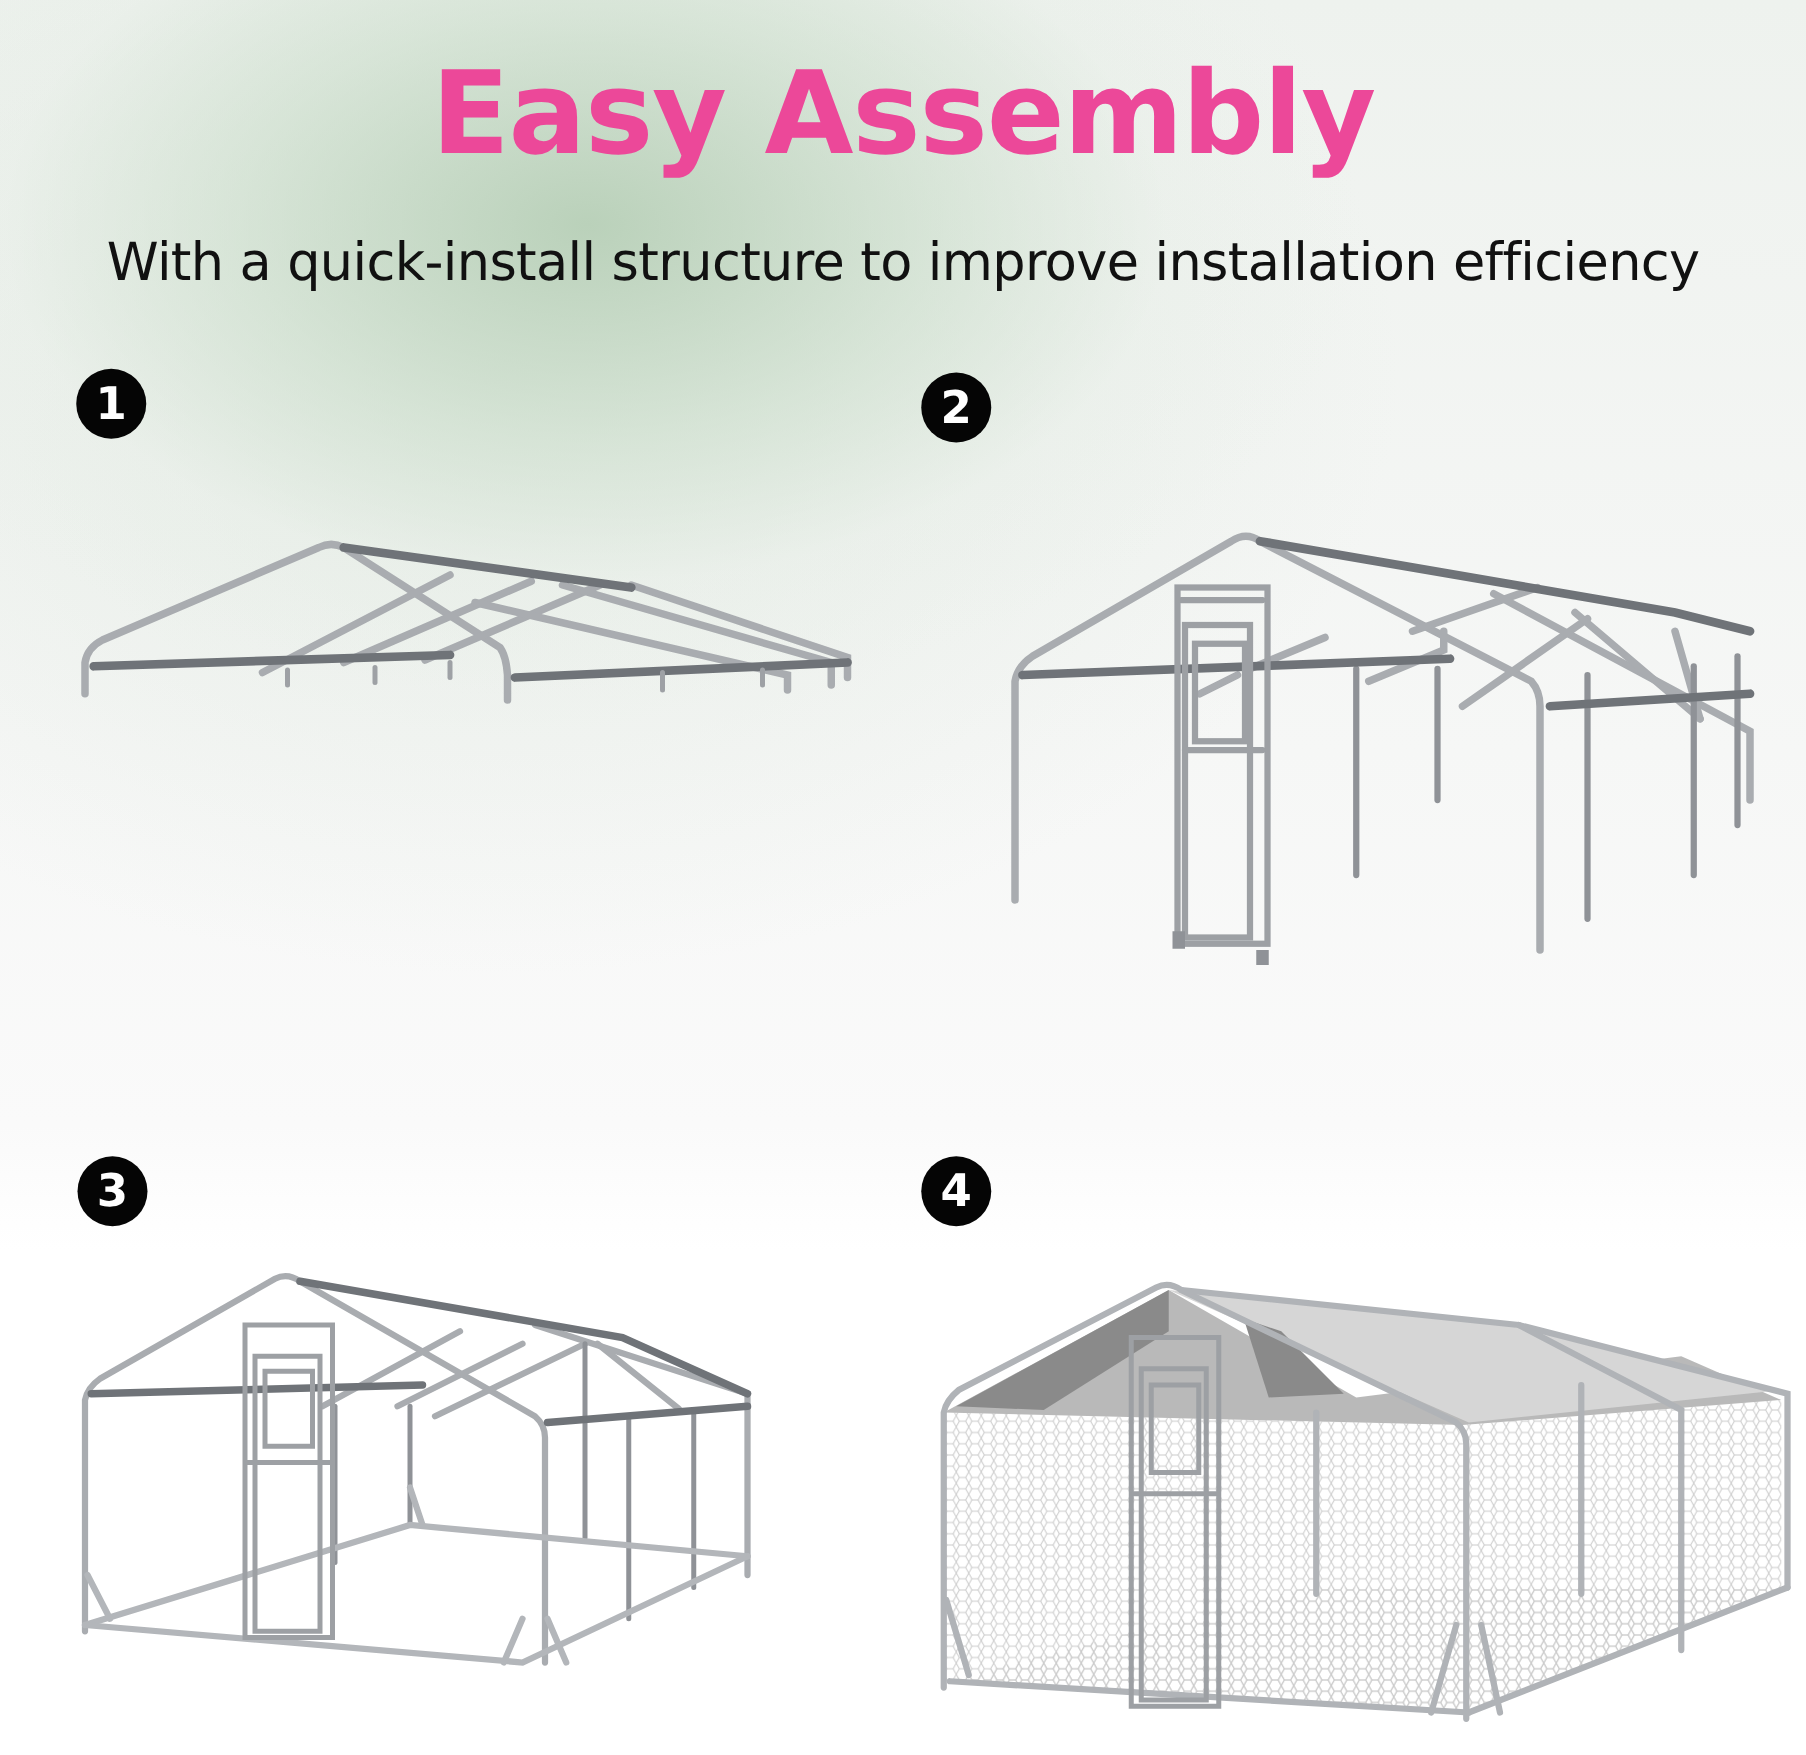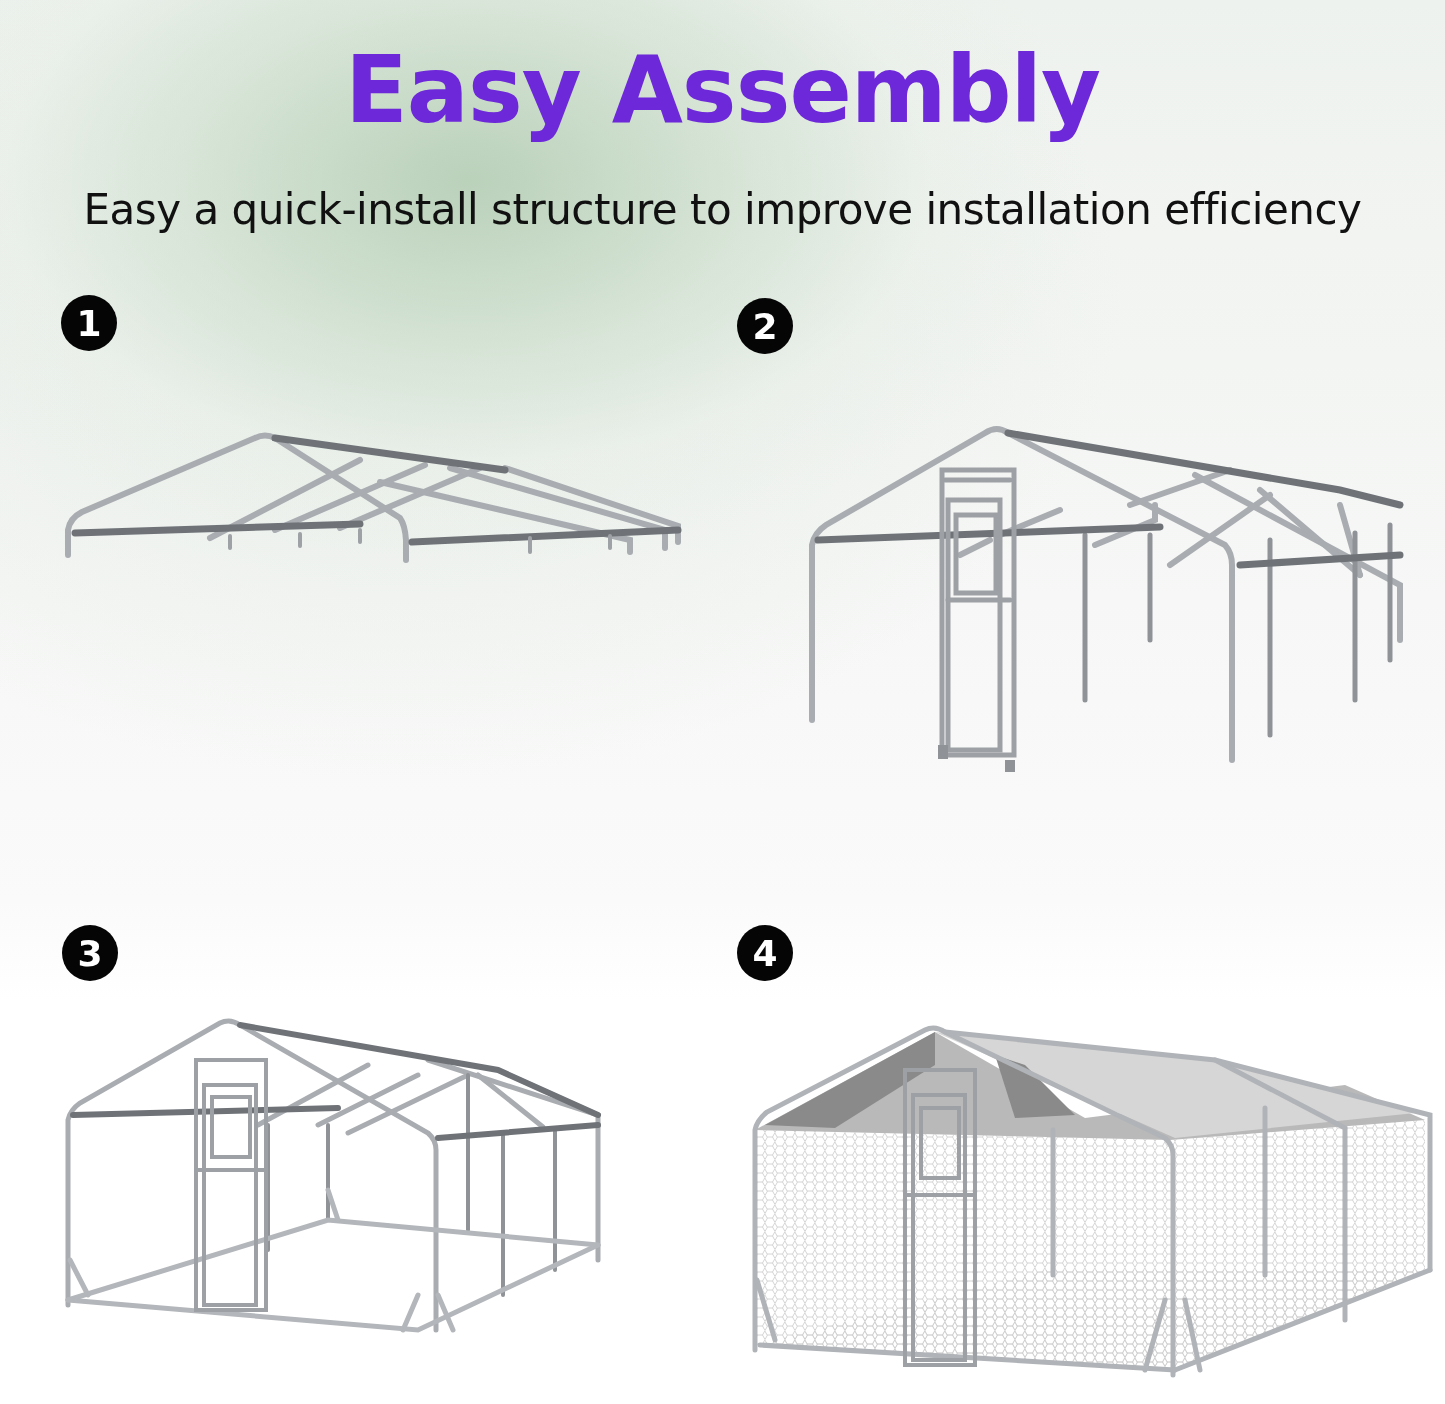--- a/index.html
+++ b/index.html
@@ -11,21 +11,21 @@
   .bg {
     position: absolute; inset: 0;
     background:
       radial-gradient(ellipse 620px 380px at 470px 180px, rgba(178,204,178,0.85), rgba(200,220,200,0.55) 45%, rgba(230,238,230,0.25) 75%, rgba(255,255,255,0) 100%),
       radial-gradient(ellipse 900px 600px at 400px 300px, rgba(220,230,220,0.6), rgba(255,255,255,0) 80%),
       linear-gradient(180deg, #eef2ee 0px, #f6f7f6 600px, #fafafa 900px, #ffffff 1000px);
   }
   .title {
     position: absolute; left: 0; right: 0; top: 36px;
     text-align: center; font-weight: bold; font-size: 92px; line-height: 110px;
-    color: #6d28d9; letter-spacing: -1px;
+    color: #ec4899; letter-spacing: -1px;
     font-family: "DejaVu Sans", sans-serif;
   }
   .subtitle {
     position: absolute; left: 0; right: 0; top: 180px;
     text-align: center; font-size: 42px; line-height: 60px;
     color: #111; letter-spacing: -0.5px;
     font-family: "DejaVu Sans", sans-serif;
   }
   .step-badge {
     position: absolute; width: 56px; height: 56px; border-radius: 50%;
@@ -35,21 +35,21 @@
   }
   .illus { position: absolute; }
   .illus svg { display: block; width: 100%; height: 100%; }
 </style>
 </head>
 <body>
 
 <div class="bg"></div>
 
 <h1 class="title" style="margin:0;">Easy Assembly</h1>
-<div class="subtitle">Easy a quick-install structure to improve installation efficiency</div>
+<div class="subtitle">With a quick-install structure to improve installation efficiency</div>
 
 <div class="step-badge" style="left:61px; top:295px;">
   <span>1</span>
 </div>
 <div class="illus" style="left:50px; top:420px; width:640px; height:150px;">
   <svg viewBox="0 0 640 150" fill="none" stroke-linecap="round">
     <g stroke="#a9acb0" stroke-width="6">
       <path d="M18,135 L18,110 Q20,98 32,92 L205,18 Q215,13 225,18 L350,98 Q355,105 356,120 L356,140"></path>
       <path d="M160,118 L310,40"></path>
       <path d="M225,110 L375,45"></path>

